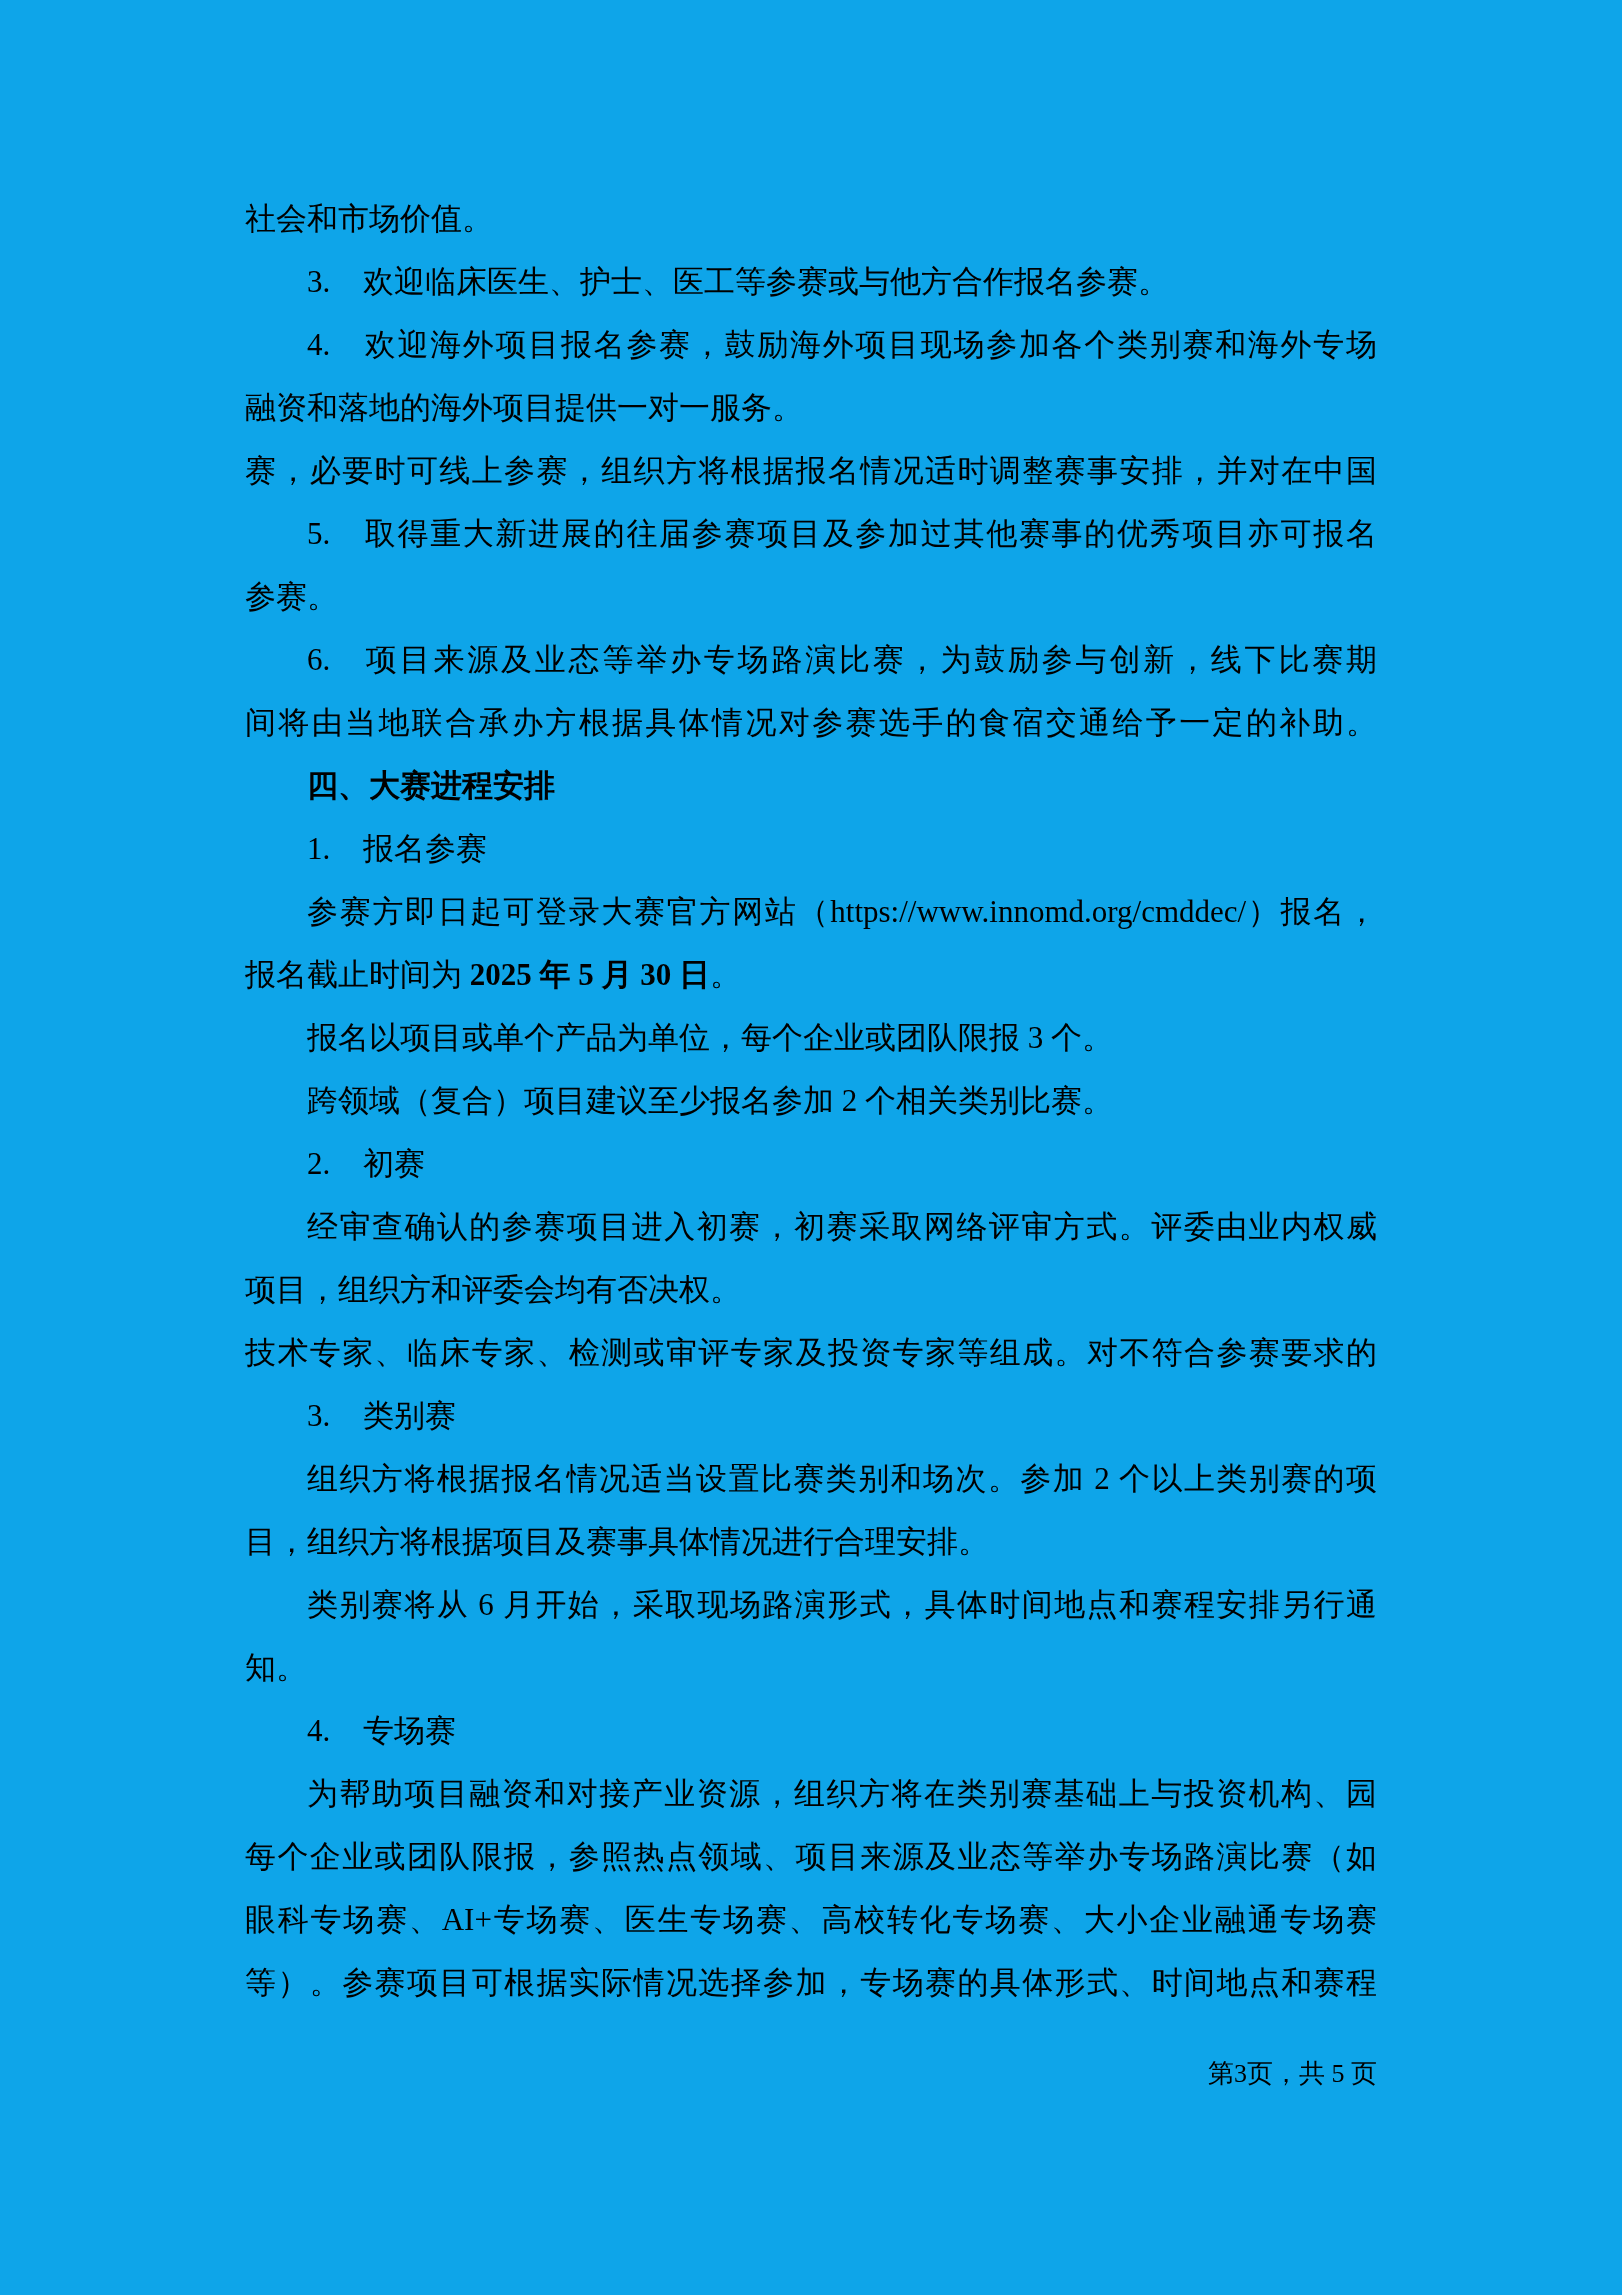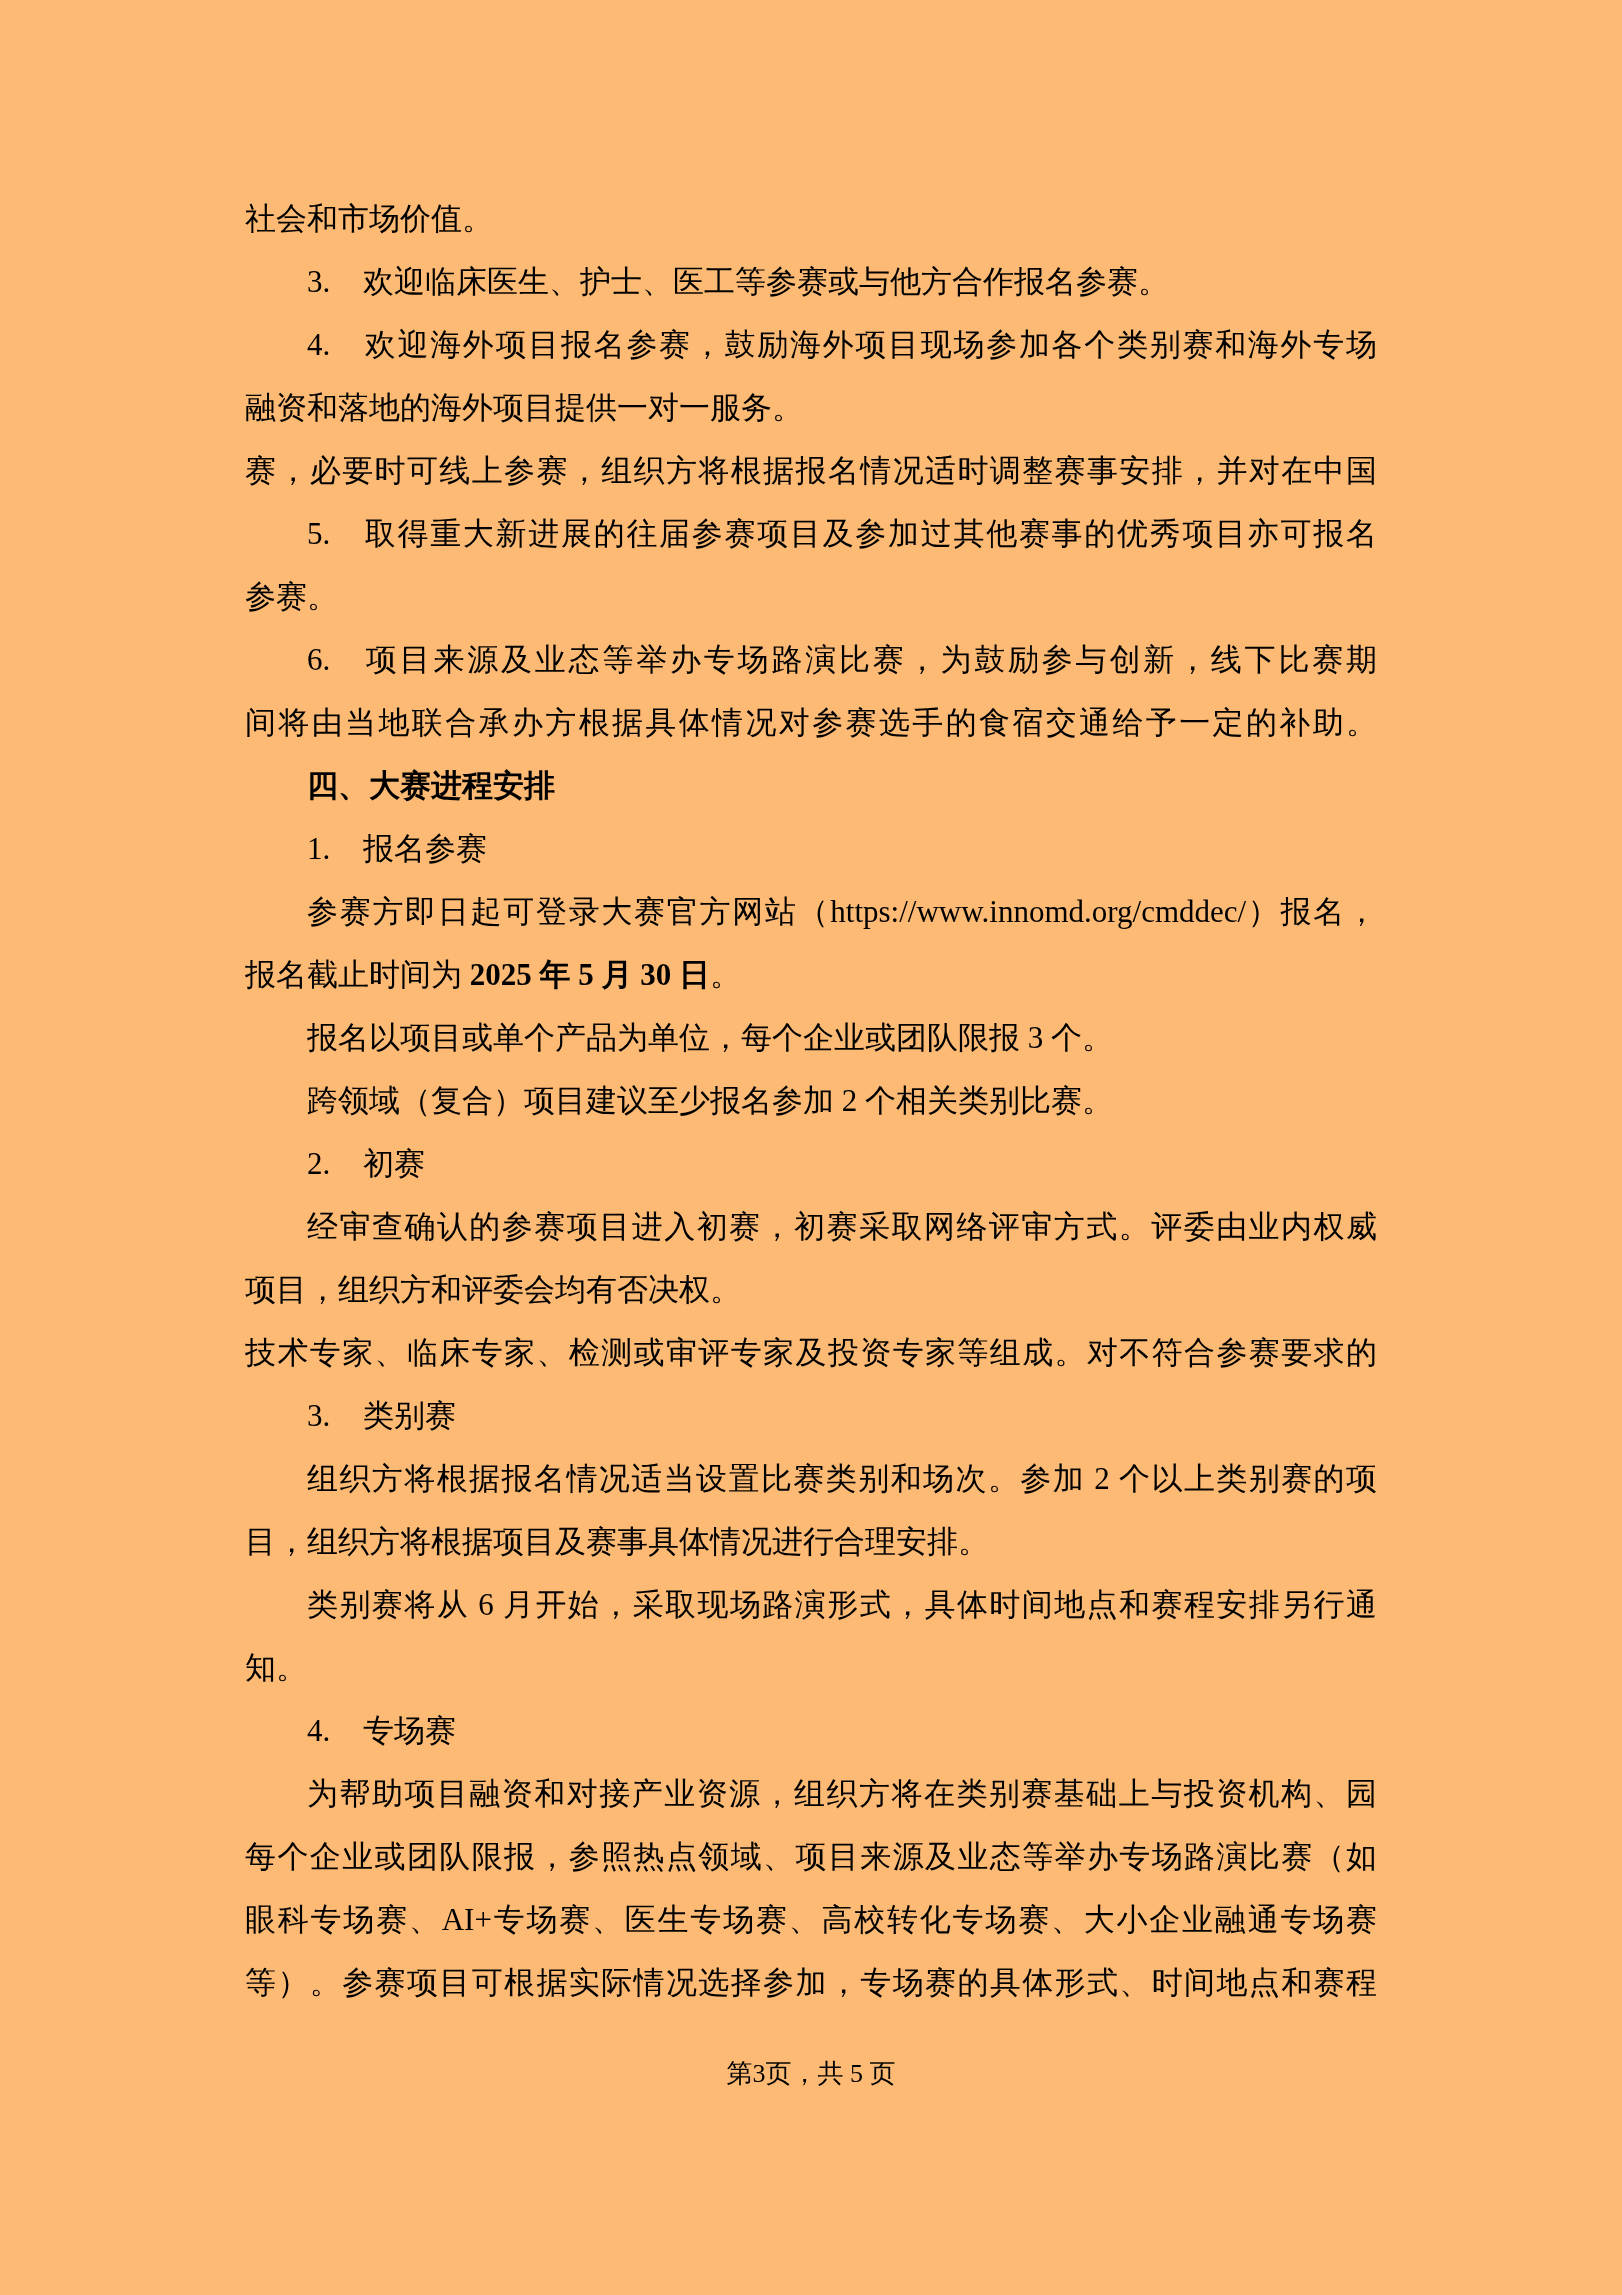--- a/index.html
+++ b/index.html
@@ -8,21 +8,21 @@
     height: 2295px;
     background: #ffffff;
     position: relative;
     font-family: "Liberation Serif", "DejaVu Serif", serif;
     color: #000000;
     overflow: hidden;
   }
   .page {
     position: absolute;
     inset: 0;
-    background: #fdba74;
+    background: #0ea5e9;
   }
   .content {
     position: absolute;
     left: 245px;
     top: 187px;
     width: 1132px;
     font-size: 31px;
   }
   .line {
     height: 63px;
@@ -46,21 +46,21 @@
     text-indent: 0;
   }
   b { font-weight: bold; }
   .footer {
     position: absolute;
     left: 245px;
     top: 2042px;
     width: 1132px;
     height: 63px;
     line-height: 63px;
-    text-align: center;
+    text-align: right;
     font-size: 26px;
   }
 </style>
 </head>
 <body>
 
 <div class="page">
   <div class="content" id="doc-lines">
       <div class="line"><span>社会和市场价值。</span></div>
       <div class="line ind"><span class="num">3.</span><span>欢迎临床医生、护士、医工等参赛或与他方合作报名参赛。</span></div>

